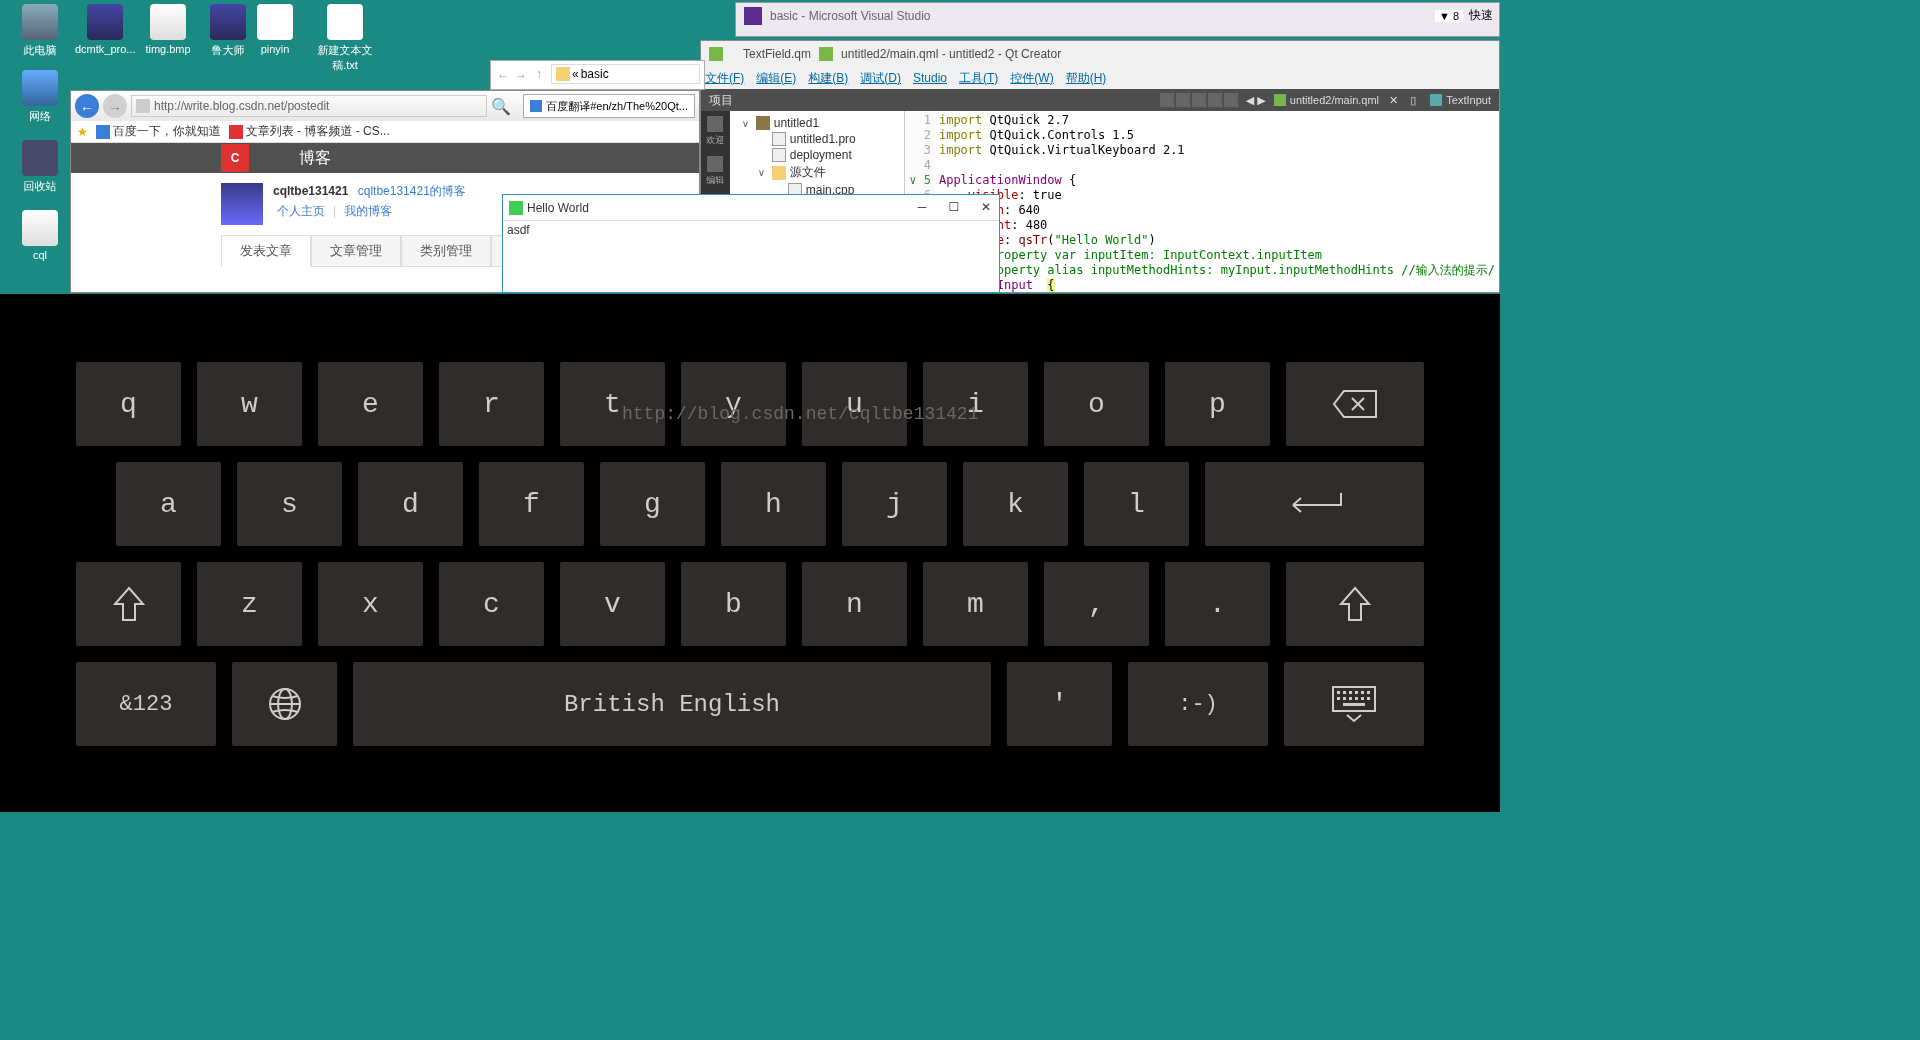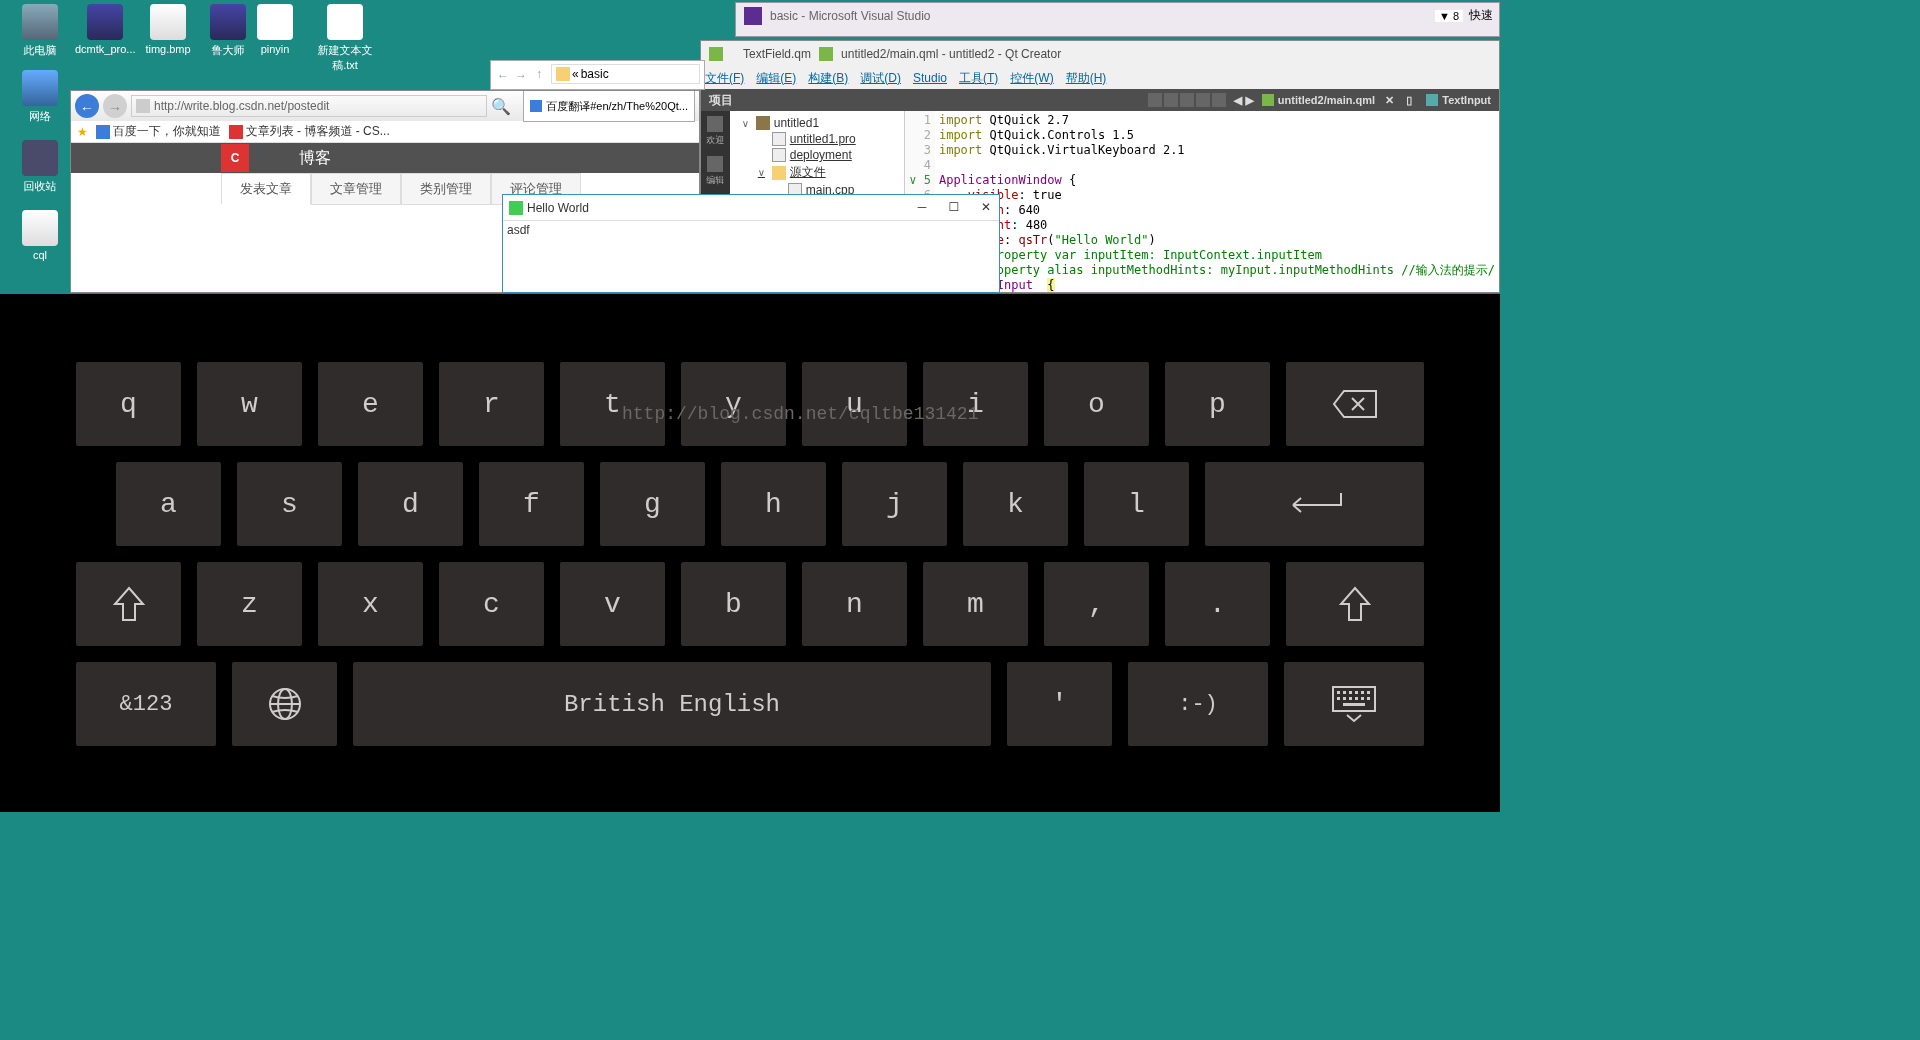--- a/index.html
+++ b/index.html
@@ -22,36 +22,36 @@
   .vs-title .logo { width: 18px; height: 18px; background: #5c2d91; margin-right: 8px; }
   .vs-ctrl { position: absolute; right: 6px; top: 4px; display: flex; gap: 6px; font-size: 12px; align-items: center; }
   .vs-ctrl .notif { background: #fff; padding: 0 4px; font-size: 11px; }
 
   
   .qt-window { position: absolute; top: 40px; left: 700px; width: 800px; height: 253px; background: #fff; border: 1px solid #888; font-size: 12px; }
   .qt-title { background: #f0f0f0; height: 26px; display: flex; align-items: center; padding: 0 8px; color: #4a4a4a; }
   .qt-title .qmlicon { width:14px; height:14px; background:#7ab648; margin-right:4px;}
   .qt-menu { background: #f0f0f0; height: 22px; display: flex; padding: 0 4px; gap: 12px; align-items: center; font-size: 12px; }
   .qt-menu span { color: #0369a1; text-decoration: underline; }
-  .qt-toolbar { background: #4e4e4e; height: 22px; display: flex; align-items: center; padding: 0 8px; color: #ddd; font-size: 12px; font-weight: bold; }
+  .qt-toolbar { background: #4e4e4e; height: 22px; display: flex; align-items: center; padding: 0 8px; color: #ddd; font-size: 12px; }
   .qt-toolbar .sect { margin-right: 20px; }
   .qt-toolbar .icons { display:flex; gap:2px; margin-left:auto; margin-right:8px;}
   .qt-toolbar .icons div{ width:14px; height:14px; background:#666;}
   .qt-tab { display:flex; align-items:center; gap:4px; color:#ddd; font-size:11px;}
   .qt-tab .arrows{ margin-right:4px;}
   .qt-tab .file{ display:flex; align-items:center; gap:4px;}
   .qt-tab .file .fi{width:12px;height:12px;background:#7ab648;}
   .qt-body { display: flex; height: calc(100% - 70px); }
   .qt-sidebar { width: 42px; background: #333; display: flex; flex-direction: column; }
   .qt-sidebar .item { height: 40px; display:flex; flex-direction:column; align-items:center; justify-content:center; color:#aaa; font-size:9px; gap:2px; }
   .qt-sidebar .item .ic{ width:16px;height:16px; background:#666;}
   .qt-tree { width: 254px; background: #fff; border-right: 1px solid #ccc; padding: 4px 2px; font-size: 12px; color: #333; }
   .qt-tree .node { padding: 1px 0 1px 10px; display:flex; align-items:center; gap:4px; }
   .qt-tree .node.l1{ padding-left:10px;}
-  .qt-tree .node.l2{ padding-left:26px;text-decoration:underline;}
+  .qt-tree .node.l2{ padding-left:26px;}
   .qt-tree .node.l3{ padding-left:42px;}
   .qt-tree .chevron{ font-size:10px; color:#666; width:10px;}
   .qt-tree .fic{ width:14px; height:14px; display:inline-block;}
   .qt-tree .fic.pro{ background:#8a7648;}
   .qt-tree .fic.file{ background:#eee; border:1px solid #999;}
   .qt-tree .fic.folder{ background:#f7d074;}
   .qt-code { flex: 1; background: #fff; font-family: Consolas, monospace; font-size: 12px; display: flex; }
   .qt-gutter { width: 30px; text-align: right; color: #aaa; padding: 2px 4px 2px 0; background: #fafafa; line-height: 15px;}
   .qt-gutter .ln { display: block; }
   .qt-gutter .mark { color: #3a8f3a; }
@@ -73,21 +73,21 @@
   .explorer .path .fldr{ width:14px;height:14px; background:#f7d074;}
 
   
   .ie-window { position: absolute; top: 90px; left: 70px; width: 630px; height: 203px; background: #fff; border: 1px solid #888; overflow:hidden;}
   .ie-addr { height: 30px; display:flex; align-items:center; padding: 2px 4px; gap:4px; background: linear-gradient(#fefefe,#e8e8e8);}
   .ie-addr .back{ width:24px; height:24px; border-radius:50%; background:#3b7dd8; color:#fff; display:flex; align-items:center; justify-content:center; font-size:14px;}
   .ie-addr .fwd{ width:24px; height:24px; border-radius:50%; background:#d0d0d0; color:#888; display:flex; align-items:center; justify-content:center; font-size:14px;}
   .ie-addr .url{ flex:1; border:1px solid #ccc; height:22px; display:flex; align-items:center; padding:0 4px; font-size:12px; color:#666; gap:4px;}
   .ie-addr .url .pic{width:14px;height:14px; background:#ccc;}
   .ie-addr .search{ width:20px;height:22px; color:#999; display:flex;align-items:center;justify-content:center;}
-  .ie-tab { height: 32px; border: 1px solid #aaa; background:#fff; padding: 2px 6px; font-size: 11px; display:flex; align-items:center; gap:4px; min-width:0;}
+  .ie-tab { height: 24px; border: 1px solid #aaa; background:#fff; padding: 2px 6px; font-size: 11px; display:flex; align-items:center; gap:4px; min-width:0;}
   .ie-tab .tic{ width:12px;height:12px; background:#3b7dd8;}
   .ie-favs{ height:22px; display:flex; align-items:center; padding:0 6px; gap:8px; font-size:12px; border-bottom:1px solid #ddd;}
   .ie-favs .star{ color:#f0ad00;}
   .ie-favs .fav{ display:flex; align-items:center; gap:3px; color:#333;}
   .ie-favs .fav .fi{ width:14px; height:14px; background:#d33;}
   .ie-favs .fav .fi.b{background:#3b7dd8;}
   .ie-body{ background:#fff; font-size:12px;}
   .ie-blog-header{ background:#515151; height:30px; display:flex; align-items:center; padding-left:150px; color:#fff;}
   .ie-blog-header .logo{width:28px;height:28px;background:#d33;color:#fff;display:flex;align-items:center;justify-content:center; font-weight:bold; margin-right:10px;}
   .ie-profile{ display:flex; padding:10px 0 10px 150px; gap:10px;}
@@ -321,20 +321,30 @@
       </div>
     <div class="fav">
         <div class="fi"></div>
         <span>文章列表 - 博客频道 - CS...</span>
       </div>
   </div>
   <div class="ie-body">
     <div class="ie-blog-header">
       <div class="logo">C</div>
       <span style="font-size:16px;margin-left:40px;">博客</span>
+    </div>
+    <div class="ie-profile">
+      <div class="av"></div>
+      <div class="info">
+        <span class="name">cqltbe131421</span>
+        <span class="link" style="margin-left:6px;">cqltbe131421的博客</span>
+        <div class="sub">
+          <span style="color:#3b7dd8">个人主页</span><span>|</span><span style="color:#3b7dd8">我的博客</span>
+        </div>
+      </div>
     </div>
     <div class="ie-tabs2">
       <div class="t active">发表文章</div>
       <div class="t">文章管理</div>
       <div class="t">类别管理</div>
       <div class="t">评论管理</div>
     </div>
   </div>
 </div>
 

